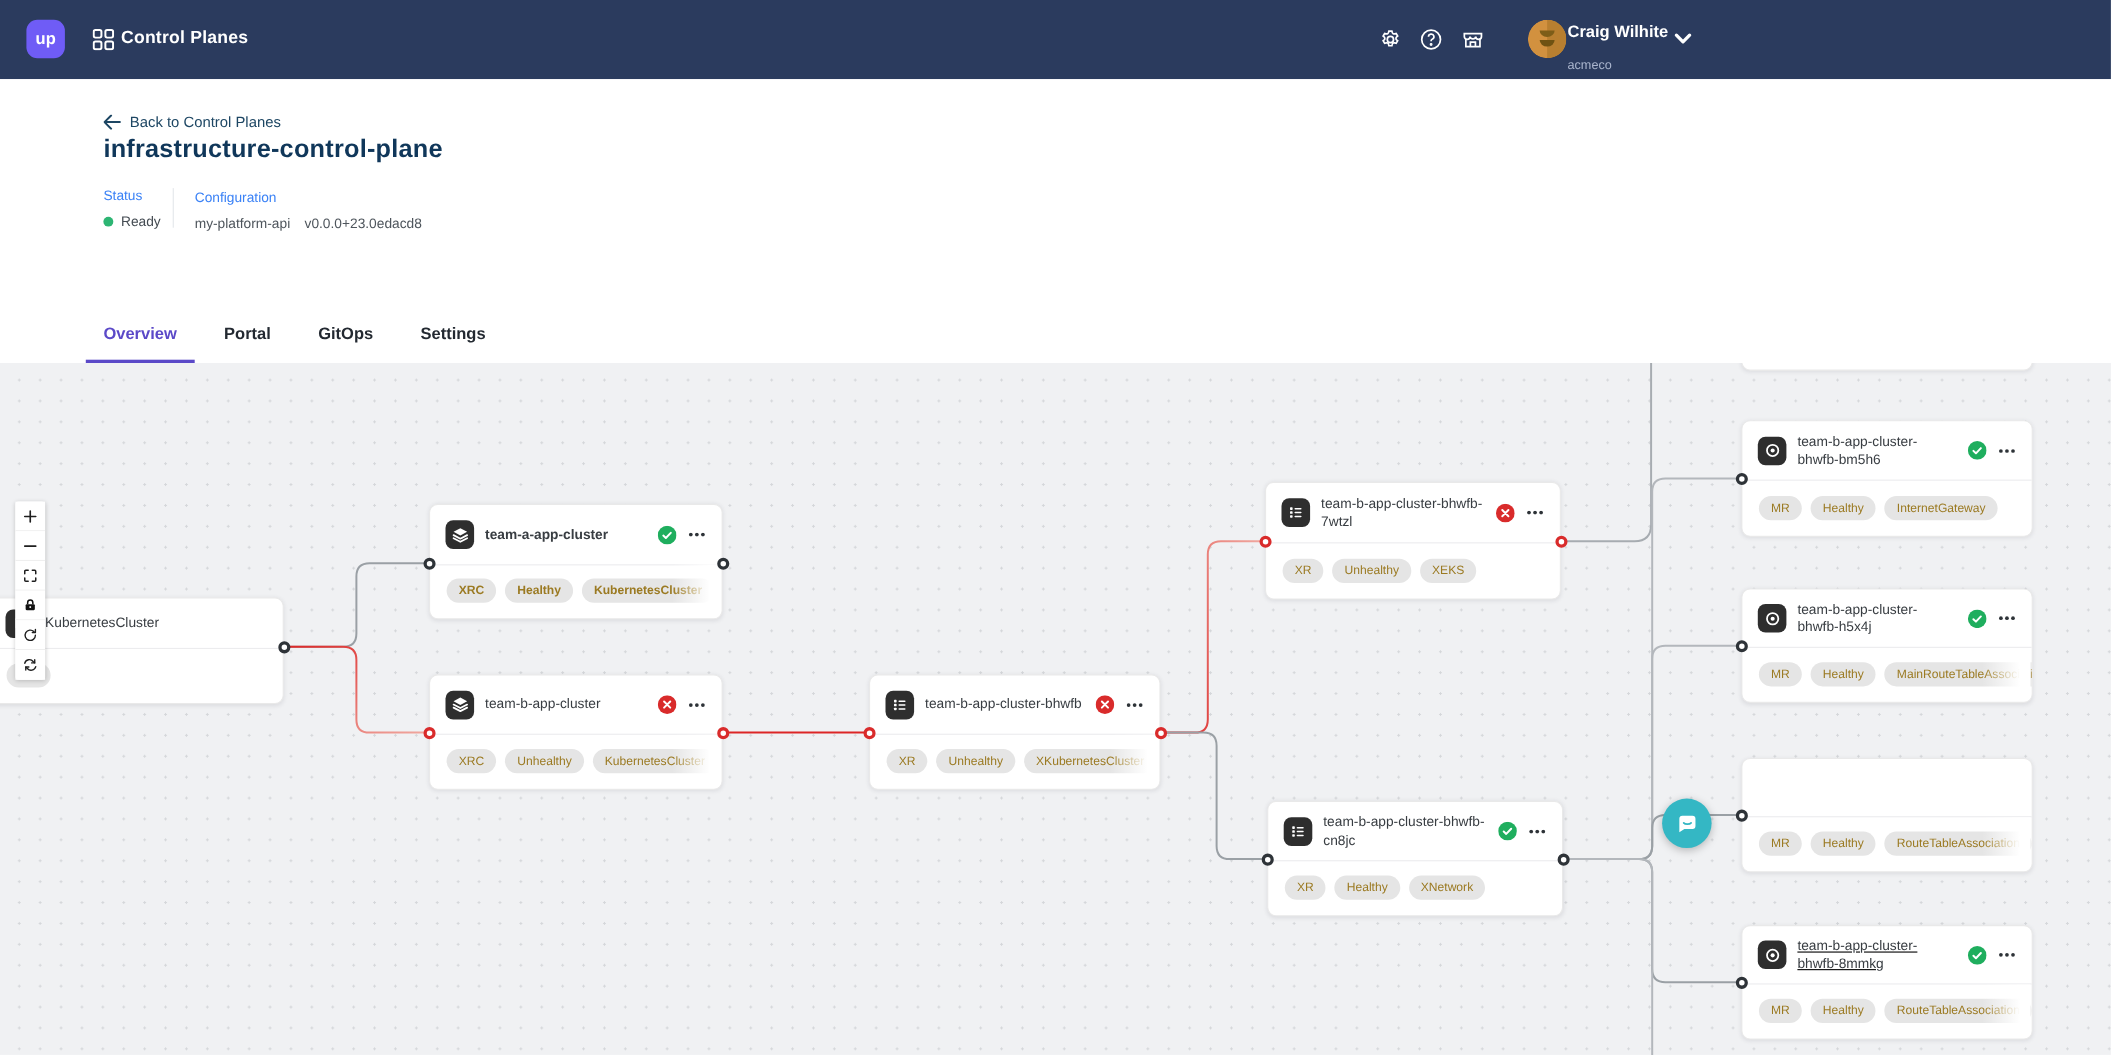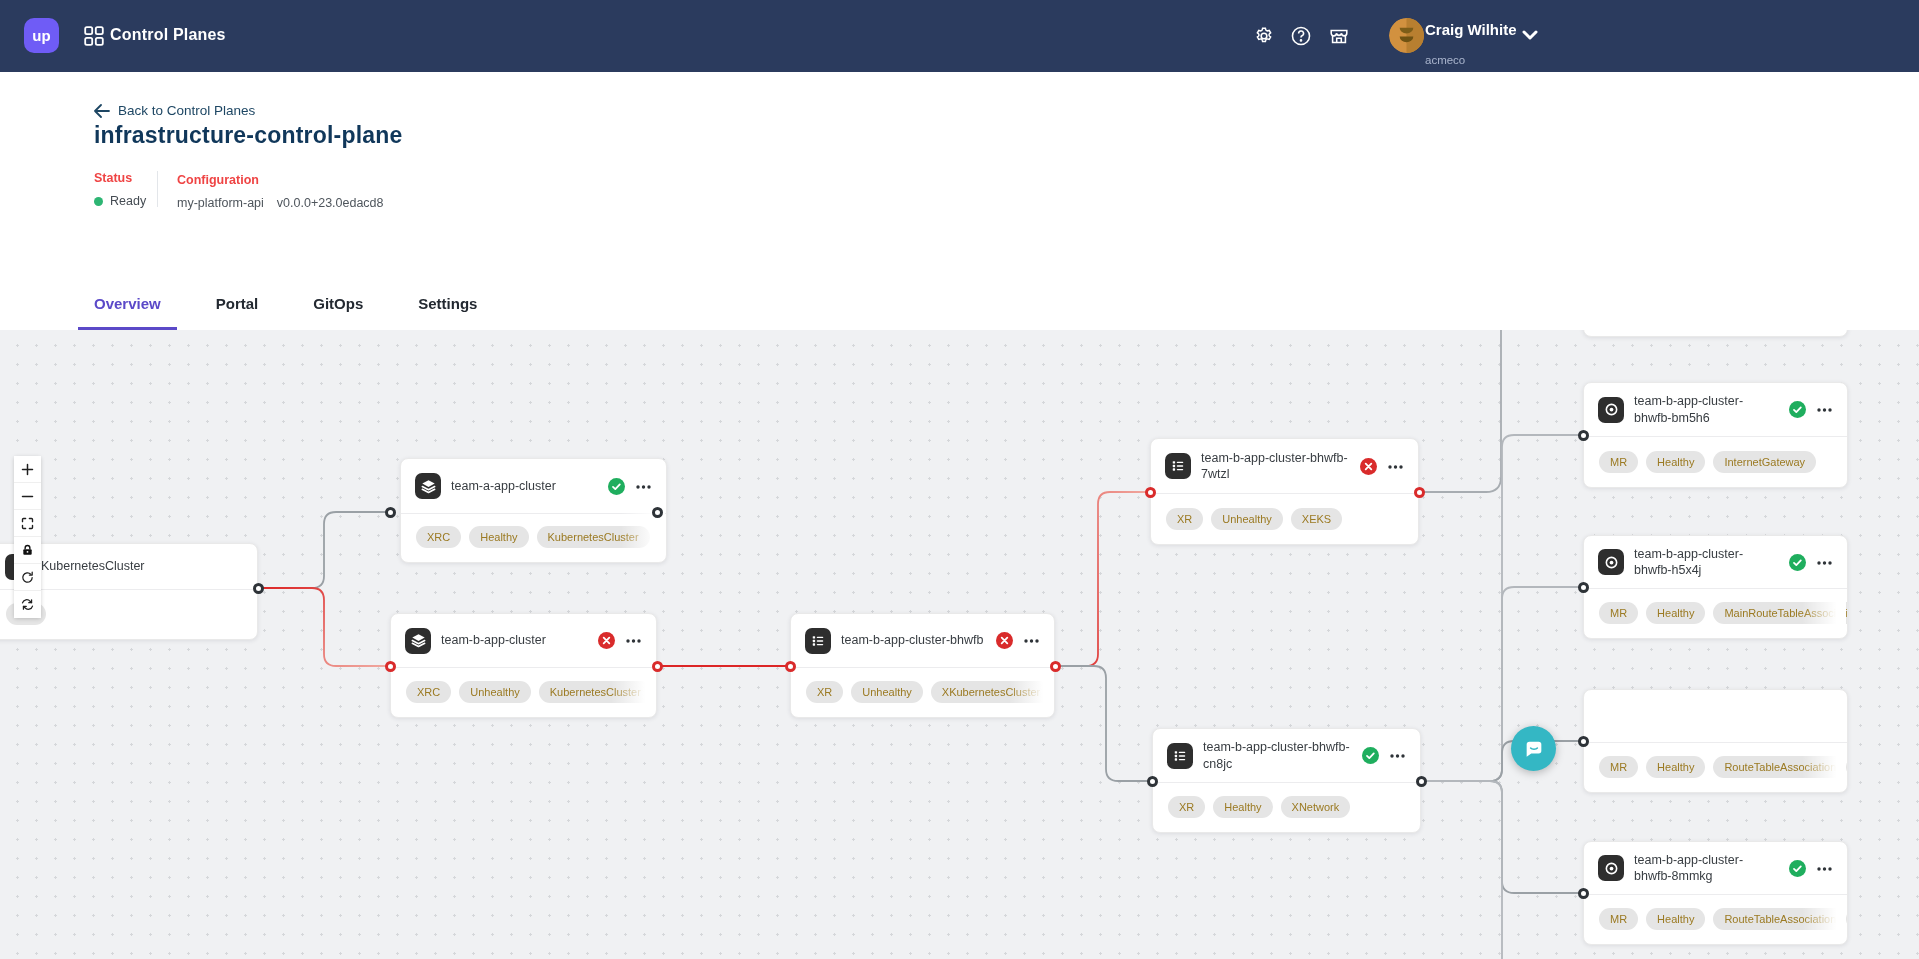--- a/index.html
+++ b/index.html
@@ -23,29 +23,29 @@
   .user-name { position:absolute; left:1425px; top:21px; color:#fff; font-size:15px; font-weight:bold;text-align:right; }
   .user-org  { position:absolute; left:1425px; top:54px; color:#aab5cd; font-size:11.5px; }
   .tb-chev { position:absolute; left:1521px; top:28px; width:18px; height:14px; cursor:pointer; }
 
   
   .header { position:absolute; left:0; top:72px; width:100%; height:258px; background:#fff; }
   .back-link { position:absolute; left:94px; top:31px; display:flex; align-items:center; gap:8px;
     color:#1d4663; font-size:13.5px; cursor:pointer; }
   .page-title { position:absolute; left:94px; top:50px; font-size:23px; font-weight:bold;
     color:#10375a; letter-spacing:.2px; }
-  .meta-label { font-size:12.5px; font-weight:bold; color:#ef4444; }
+  .meta-label { font-size:12.5px; font-weight:normal; color:#3b82f6; }
   .status-col { position:absolute; left:94px; top:99px; }
   .status-row { display:flex; align-items:center; gap:7px; margin-top:9px; }
   .status-dot { width:9px; height:9px; border-radius:50%; background:#2db573; }
   .status-text { font-size:12.5px; color:#444b52; }
   .meta-divider { position:absolute; left:157px; top:99px; width:1px; height:36px; background:#e3e6ea; }
   .config-col { position:absolute; left:177px; top:101px; }
   .config-row { display:flex; gap:13px; margin-top:9px; font-size:12.5px; color:#4e555c; }
-  .tabs { position:absolute; left:78px; bottom:0; display:flex; gap:23px; }
+  .tabs { position:absolute; left:78px; bottom:0; display:flex; gap:11px; }
   .tab { padding:14px 16px 15px; font-size:15px; font-weight:bold; color:#232931;
     border-bottom:3px solid transparent; cursor:pointer; }
   .tab.active { color:#5b49c8; border-bottom-color:#5b49c8; }
 
   
   .canvas { position:absolute; left:0; top:330px; width:1919px; height:629px;
     background-color:#f0f1f3; overflow:hidden;
     background-image:radial-gradient(#d5d7da 1.2px, rgba(0,0,0,0) 1.2px);
     background-size:19px 19px; background-position:8px 6px; }
   #edges { position:absolute; left:0; top:0; z-index:1; pointer-events:none; }
@@ -195,21 +195,21 @@
         <div class="node-header" style="height: 45px;">
           <span class="node-icon">K</span>
           <span class="node-title nowrap">KubernetesCluster</span>
         </div>
         <div class="node-divider" style="top: 45px;"></div>
         <div class="node-badges">
           <span class="badge">API</span>
         </div>
       </div>
       <div class="port" style="left: 252.5px; top: 252.5px;"></div>
-      <div class="node" style="left: 400px; top: 128px; width: 267px; height: 105px;">
+      <div class="node" style="left: 390px; top: 128px; width: 267px; height: 105px; font-weight: bold;">
         <div class="node-header" style="height: 54px;">
           <span class="node-icon">
             <svg viewBox="0 0 16 16" width="15" height="15">
               <path d="M8 1.2 14.6 4.8 8 8.4 1.4 4.8z" fill="#fff"></path>
               <path d="M1.4 8 8 11.4 14.6 8" stroke="#fff" stroke-width="1.7" fill="none" stroke-linecap="round" stroke-linejoin="round"></path>
               <path d="M1.4 11 8 14.4 14.6 11" stroke="#fff" stroke-width="1.7" fill="none" stroke-linecap="round" stroke-linejoin="round"></path>
             </svg>
           </span>
           <span class="node-title nowrap">team-a-app-cluster</span>
           <span class="status"><svg width="17" height="17" viewBox="0 0 17 17">
@@ -424,21 +424,21 @@
         <div class="node-divider" style="top: 52px;"></div>
         <div class="node-badges">
           <span class="badge">MR</span>
           <span class="badge">Healthy</span>
           <span class="badge">RouteTableAssociation</span>
         </div>
         <div class="fade"></div>
       </div>
       <div class="port" style="left: 1577.5px; top: 405.5px;"></div>
       <div class="node" style="left: 1583px; top: 511px; width: 265px; height: 104px;">
-        <div class="node-header" style="height: 52px;">
+        <div class="node-header" style="height: 52px; text-decoration: underline;">
           <span class="node-icon">
             <svg viewBox="0 0 16 16" width="15" height="15">
               <circle cx="8" cy="8" r="5.5" fill="none" stroke="#fff" stroke-width="1.7"></circle>
               <circle cx="8" cy="8" r="2" fill="#fff"></circle>
             </svg>
           </span>
           <span class="node-title wrap">team-b-app-cluster-bhwfb-8mmkg</span>
           <span class="status"><svg width="17" height="17" viewBox="0 0 17 17">
               <circle cx="8.5" cy="8.5" r="8.5" fill="#1fae5e"></circle>
               <path d="M5 8.9l2.3 2.2 4.5-4.7" stroke="#fff" stroke-width="1.8" fill="none" stroke-linecap="round" stroke-linejoin="round"></path>

